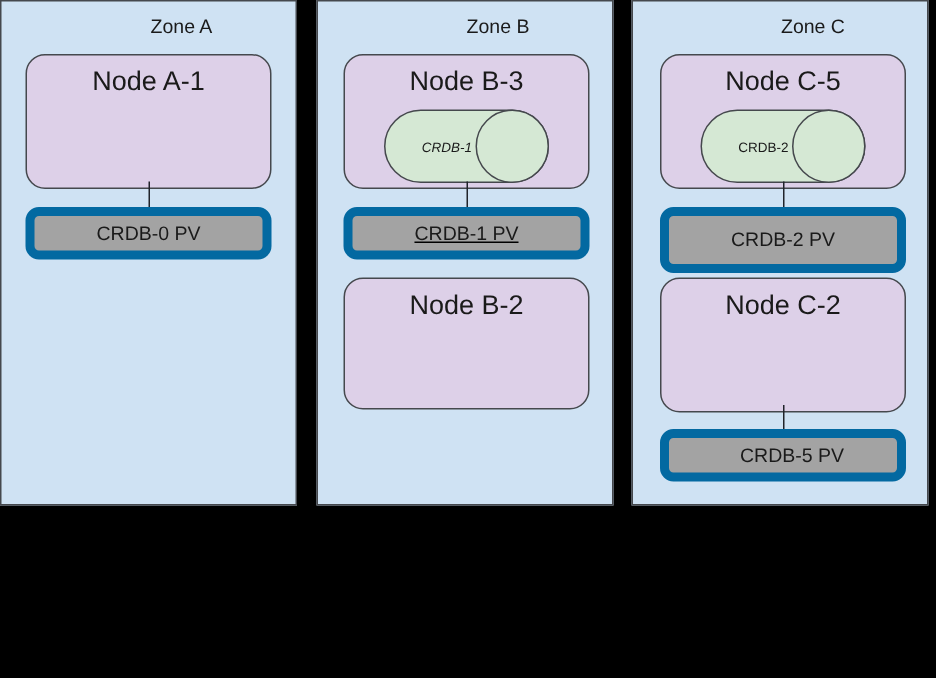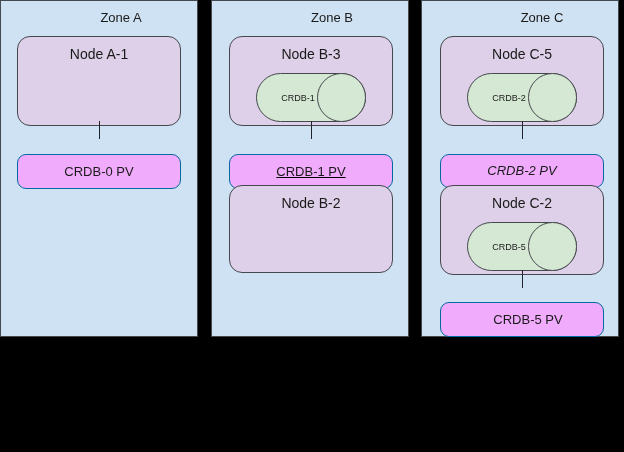--- a/index.html
+++ b/index.html
@@ -52,21 +52,21 @@
     border: 1px solid #45484d;
     border-radius: 13px;
     box-sizing: border-box;
   }
   .node-title {
     position: absolute;
     left: 0;
     right: 0;
     top: 9px;
     text-align: center;
-    font-size: 14px;
+    font-size: 18px;
     color: #1a1a1a;
     line-height: 16px;
     white-space: nowrap;
   }
 
   
   .cyl {
     position: absolute;
   }
   .cyl svg {
@@ -86,28 +86,27 @@
     color: #1a1a1a;
     white-space: nowrap;
     padding-right: 26px;
     box-sizing: border-box;
     pointer-events: none;
   }
 
   
   .pv {
     position: absolute;
-    background: #f0abfc;
-    border: 1px solid #0369a1;
+    background: #a3a3a3;
+    border: 6px solid #0369a1;
     border-radius: 9px;
     box-sizing: border-box;
     display: flex;
     align-items: center;
     justify-content: center;
-    margin-top: 16px;
   }
   .pv-label {
     font-size: 13px;
     color: #1a1a1a;
     line-height: 16px;
     white-space: nowrap;
   }
 
   
   .connector {
@@ -137,21 +136,21 @@
   </div>
 
   <div class="zone" style="left:211px; top:0px; width:198px; height:337px;">
     <div class="zone-title">Zone B</div>
   </div>
 
   <div class="node" style="left:229px; top:36px; width:164px; height:90px;">
     <div class="node-title">Node B-3</div>
   </div>
 
-  <div class="cyl" style="left:256px; top:73px; width:110px; height:49px;">
+  <div class="cyl" style="left:256px; top:73px; width:110px; height:49px;font-style:italic;">
     <svg width="110" height="49" viewBox="0 0 110 49">
       <path d="M 24.5 0.5 L 85.5 0.5 A 24 24 0 0 1 85.5 48.5 L 24.5 48.5 A 24 24 0 0 1 24.5 0.5 Z" fill="#d5e8d4" stroke="#45484d" stroke-width="1"></path>
       <circle cx="85.5" cy="24.5" r="24" fill="#d5e8d4" stroke="#45484d" stroke-width="1"></circle>
     </svg>
     <div class="cyl-label">CRDB-1</div>
   </div>
 
   <div class="connector" style="left:311px; top:121px; height:18px;"></div>
 
   <div class="pv" style="left:229px; top:138px; width:164px; height:35px;text-decoration:underline;">
@@ -173,35 +172,28 @@
   <div class="cyl" style="left:467px; top:73px; width:110px; height:49px;text-align:right;">
     <svg width="110" height="49" viewBox="0 0 110 49">
       <path d="M 24.5 0.5 L 85.5 0.5 A 24 24 0 0 1 85.5 48.5 L 24.5 48.5 A 24 24 0 0 1 24.5 0.5 Z" fill="#d5e8d4" stroke="#45484d" stroke-width="1"></path>
       <circle cx="85.5" cy="24.5" r="24" fill="#d5e8d4" stroke="#45484d" stroke-width="1"></circle>
     </svg>
     <div class="cyl-label">CRDB-2</div>
   </div>
 
   <div class="connector" style="left:522px; top:121px; height:18px;"></div>
 
-  <div class="pv" style="left:440px; top:138px; width:164px; height:34px;font-style:italic;">
+  <div class="pv" style="left:440px; top:138px; width:164px; height:44px;">
     <span class="pv-label">CRDB-2 PV</span>
   </div>
 
   <div class="node" style="left:440px; top:185px; width:164px; height:90px;">
     <div class="node-title">Node C-2</div>
   </div>
 
-  <div class="cyl" style="left:467px; top:222px; width:110px; height:49px;">
-    <svg width="110" height="49" viewBox="0 0 110 49">
-      <path d="M 24.5 0.5 L 85.5 0.5 A 24 24 0 0 1 85.5 48.5 L 24.5 48.5 A 24 24 0 0 1 24.5 0.5 Z" fill="#d5e8d4" stroke="#45484d" stroke-width="1"></path>
-      <circle cx="85.5" cy="24.5" r="24" fill="#d5e8d4" stroke="#45484d" stroke-width="1"></circle>
-    </svg>
-    <div class="cyl-label">CRDB-5</div>
-  </div>
 
   <div class="connector" style="left:522px; top:270px; height:18px;"></div>
 
   <div class="pv" style="left:440px; top:286px; width:164px; height:35px;padding-left:12px;">
     <span class="pv-label">CRDB-5 PV</span>
   </div>
 
 </div>
 
 </body></html>

